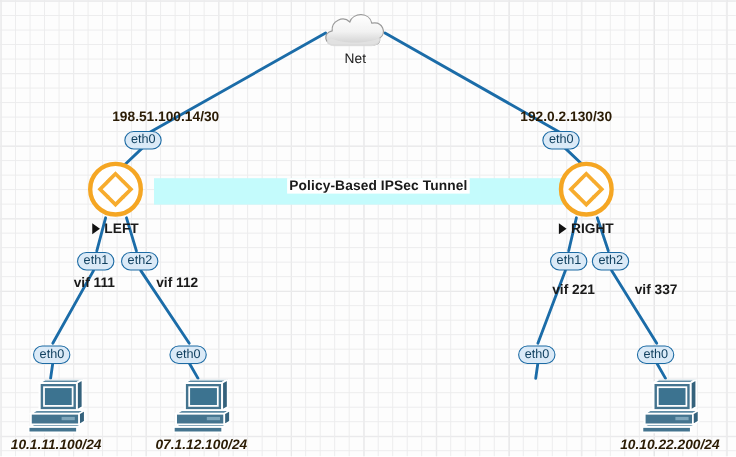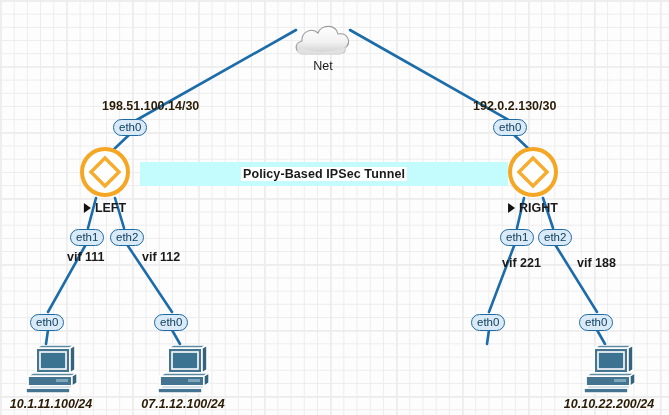--- a/index.html
+++ b/index.html
@@ -29,22 +29,23 @@
     width: 669px;
     height: 415px;
     pointer-events: none;
   }
 
   
   .tunnel-bar {
     position: absolute;
     background: #c4fbfc;
     display: flex;
-    align-items: center;
+    align-items: flex-start;
     justify-content: center;
+    padding-left: 20px;
   }
   .tunnel-label {
     font-size: 12.5px;
     font-weight: bold;
     color: #1a1a1a;
     background: #ffffff;
     padding: 0 2px;
     white-space: nowrap;
     letter-spacing: 0.1px;
   }
@@ -176,21 +177,21 @@
       <line x1="172" y1="330" x2="180" y2="344"></line>
       <line x1="489" y1="330" x2="487" y2="344"></line>
       <line x1="597" y1="330" x2="605" y2="344"></line>
     </g>
   </svg>
 
   <div class="tunnel-bar" style="left:140px; top:162px; width:368px; height:24px;">
     <span class="tunnel-label">Policy-Based IPSec Tunnel</span>
   </div>
 
-  <div class="cloud" style="left:290px; top:21px;">
+  <div class="cloud" style="left:290px; top:8px;">
     <svg width="66" height="42" viewBox="0 0 66 42">
       <defs>
         <linearGradient id="cg" x1="0" y1="0" x2="0" y2="1">
           <stop offset="0%" stop-color="#ffffff"></stop>
           <stop offset="55%" stop-color="#f2f2f2"></stop>
           <stop offset="100%" stop-color="#cfcfcf"></stop>
         </linearGradient>
       </defs>
       <path d="M14 33 C5 33 3 22 12 20 C11 11 22 6 28 12 C31 3 46 3 48 13 C58 11 62 22 55 27 C56 32 51 33 47 33 Z" fill="url(#cg)" stroke="#9a9a9a" stroke-width="1.1"></path>
       <path d="M12 27 C22 32 44 32 56 26 C56 32 51 34 46 34 L15 34 C7 34 4 29 12 27 Z" fill="#e3e3e3" stroke="none" opacity="0.85"></path>
@@ -237,21 +238,21 @@
   </div>
 
   <div class="ifbadge" style="left:70px; top:229px;">eth1</div>
   <div class="ifbadge" style="left:110px; top:229px;">eth2</div>
   <div class="ifbadge" style="left:500px; top:229px;">eth1</div>
   <div class="ifbadge" style="left:538px; top:229px;">eth2</div>
 
   <div class="vif-label" style="left:47px; top:250px;">vif 111</div>
   <div class="vif-label" style="left:122px; top:250px;">vif 112</div>
   <div class="vif-label" style="left:482px; top:256px;">vif 221</div>
-  <div class="vif-label" style="left:557px; top:256px;">vif 188</div>
+  <div class="vif-label" style="left:557px; top:256px;">vif 337</div>
 
   <div class="ifbadge" style="left:30px; top:314px;">eth0</div>
   <div class="ifbadge" style="left:154px; top:314px;">eth0</div>
   <div class="ifbadge" style="left:471px; top:314px;">eth0</div>
   <div class="ifbadge" style="left:579px; top:314px;">eth0</div>
 
   <div class="host" style="left:20px; top:345px;">
     <svg width="62" height="52" viewBox="0 0 62 52">
       <path d="M16 3 L50 3 L50 28 L16 28 Z" fill="#44748f" stroke="#ffffff" stroke-width="2"></path>
       <path d="M16 3 L21 0 L55 0 L50 3 Z" fill="#5d8aa3" stroke="#ffffff" stroke-width="1.6"></path>

